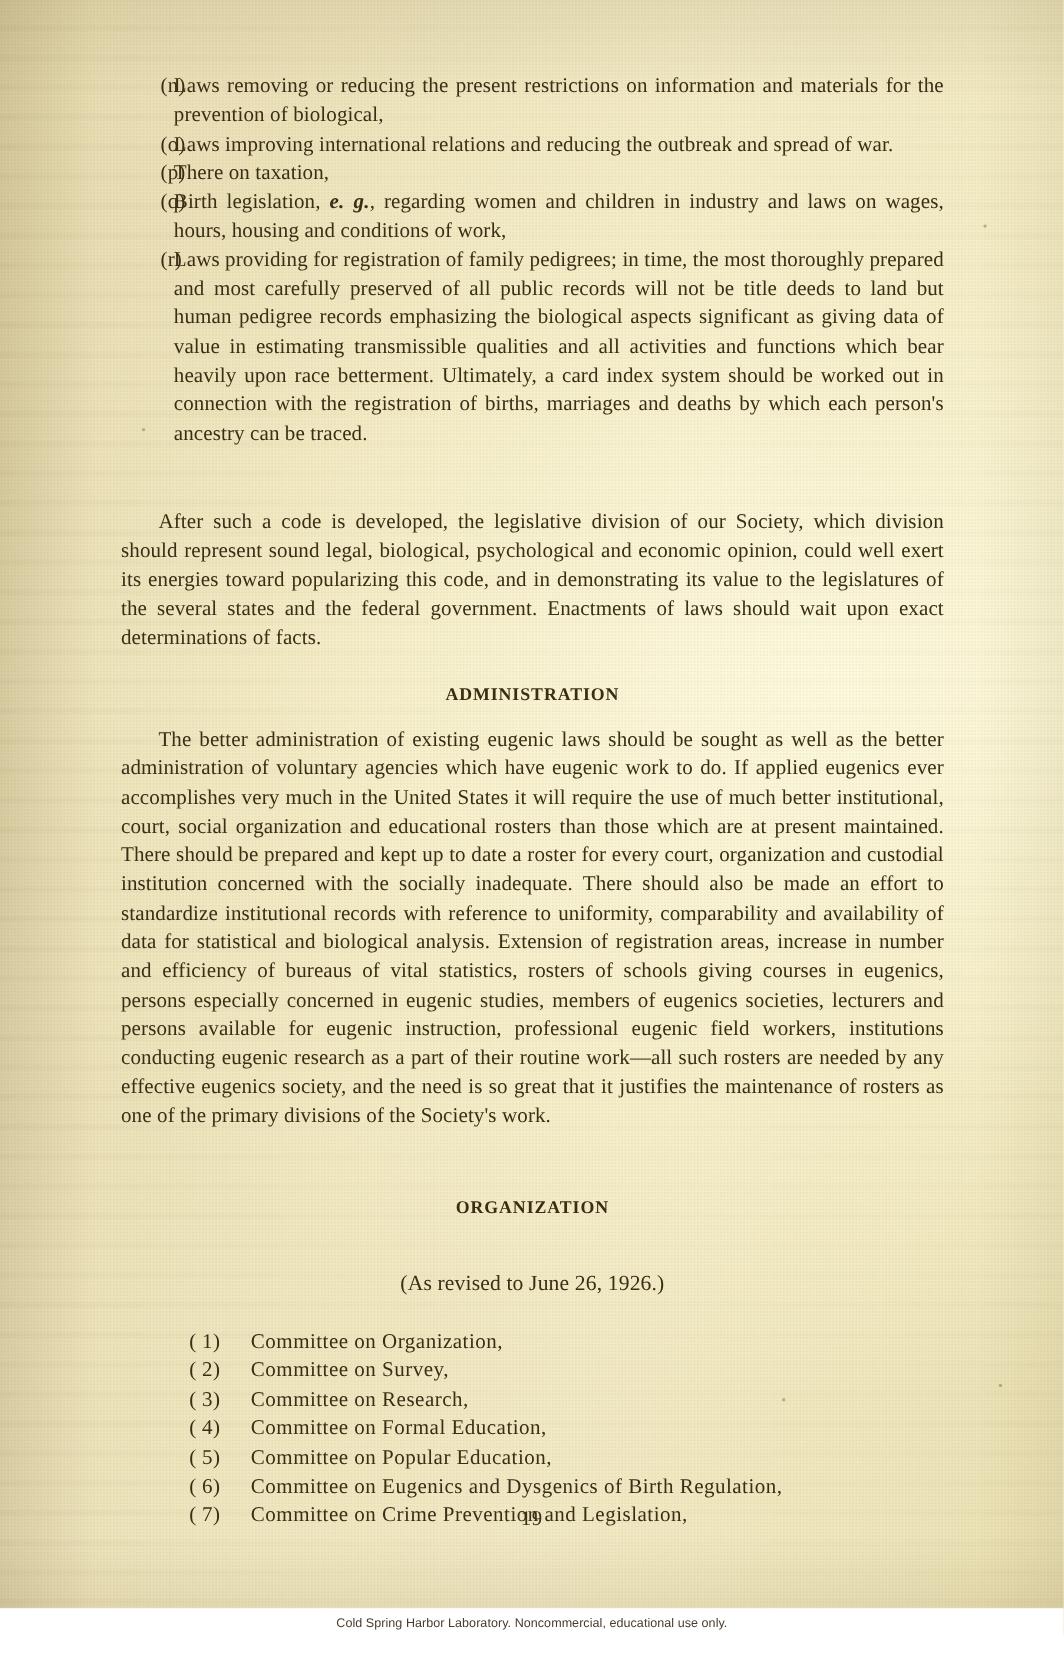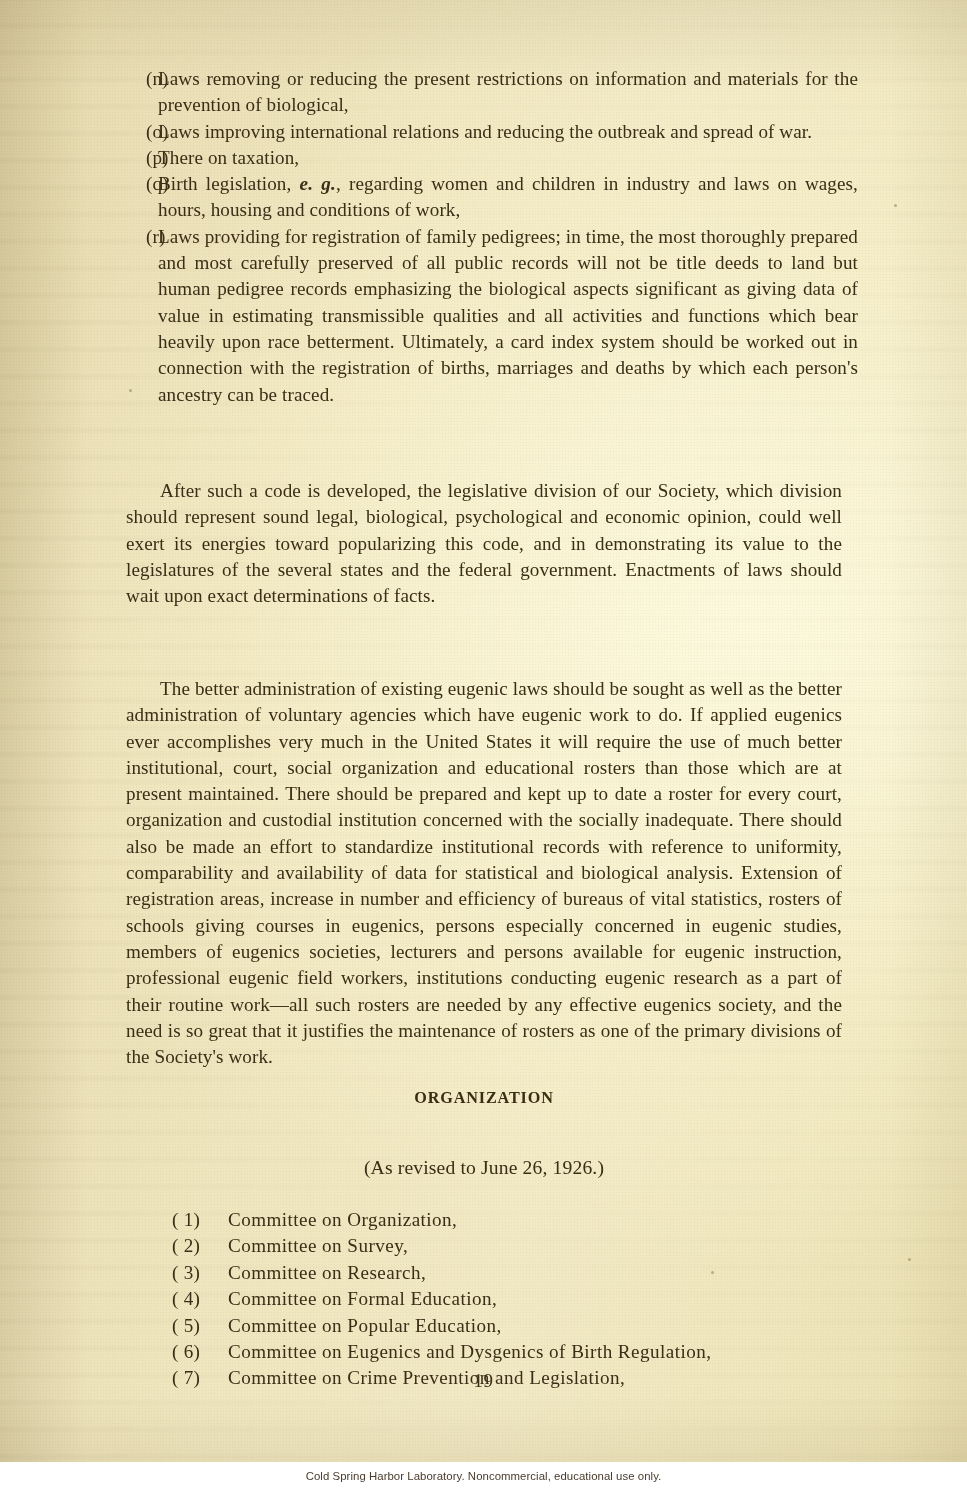--- a/index.html
+++ b/index.html
@@ -119,21 +119,21 @@
   .letter-list li.long .item-body { text-align-last: left; }
 
   em.eg {
     font-style: italic;
     font-weight: bold;
     letter-spacing: 0.2px;
   }
 
   
   p.para {
-    margin: 16px;
+    margin: 0;
     text-indent: 34px;
     text-align: justify;
     text-align-last: left;
   }
 
   
   .heading {
     text-align: center;
     font-weight: bold;
     font-size: 16.2px;
@@ -253,20 +253,23 @@
         <span class="item-body">Laws providing for registration of family pedigrees; in time, the most thoroughly prepared and most carefully preserved of all public records will not be title deeds to land but human pedigree records emphasizing the biological aspects significant as giving data of value in estimating transmissible qualities and all activities and functions which bear heavily upon race betterment. Ultimately, a card index system should be worked out in connection with the registration of births, marriages and deaths by which each person's ancestry can be traced.</span>
       </li>
 
     </ul>
   </div>
 
   <div class="column body-text" style="top:462px;">
     <p class="para">After such a code is developed, the legislative division of our Society, which division should represent sound legal, biological, psychological and economic opinion, could well exert its energies toward popularizing this code, and in demonstrating its value to the legislatures of the several states and the federal government.  Enactments of laws should wait upon exact determinations of facts.</p>
   </div>
 
+  <div class="column" style="top:622px;">
+    <div class="heading">ADMINISTRATION</div>
+  </div>
 
   <div class="column body-text" style="top:660px;">
     <p class="para">The better administration of existing eugenic laws should be sought as well as the better administration of voluntary agencies which have eugenic work to do.  If applied eugenics ever accomplishes very much in the United States it will require the use of much better institutional, court, social organization and educational rosters than those which are at present maintained.  There should be prepared and kept up to date a roster for every court, organization and custodial institution concerned with the socially inadequate. There should also be made an effort to standardize institutional records with reference to uniformity, comparability and availability of data for statistical and biological analysis.  Extension of registration areas, increase in number and efficiency of bureaus of vital statistics, rosters of schools giving courses in eugenics, persons especially concerned in eugenic studies, members of eugenics societies, lecturers and persons available for eugenic instruction, professional eugenic field workers, institutions conducting eugenic research as a part of their routine work—all such rosters are needed by any effective eugenics society, and the need is so great that it justifies the maintenance of rosters as one of the primary divisions of the Society's work.</p>
   </div>
 
   <div class="column" style="top:1089px;">
     <div class="heading">ORGANIZATION</div>
   </div>
 
   <div class="column" style="top:1121px;">

